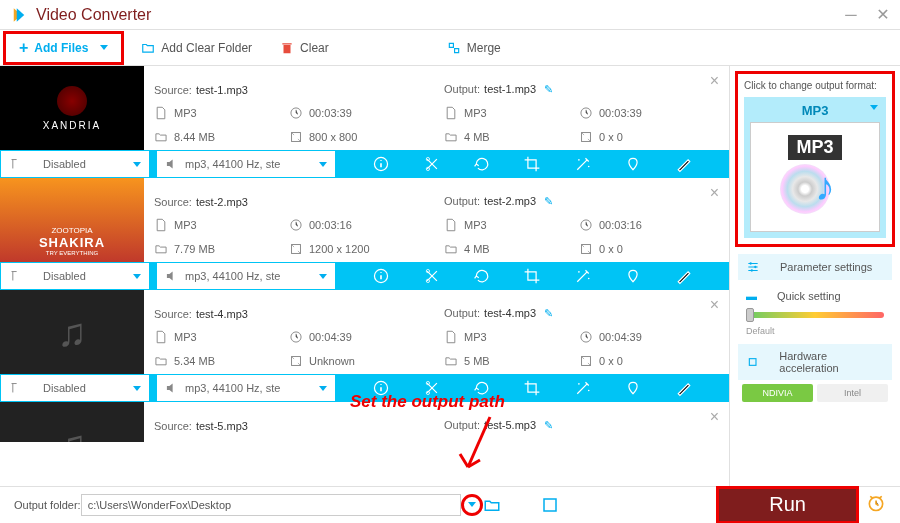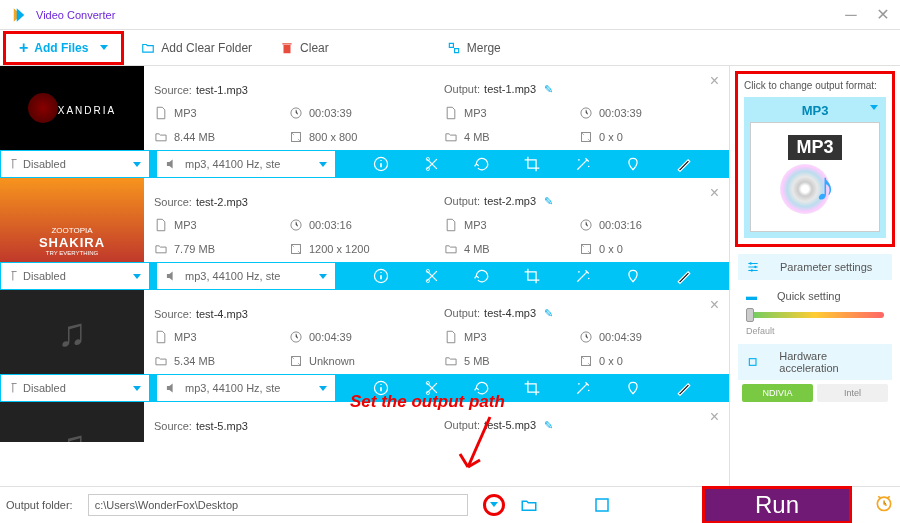--- a/index.html
+++ b/index.html
@@ -1,19 +1,19 @@
 <!DOCTYPE html>
 <html><head>
 <meta charset="utf-8">
 <style>
 *{box-sizing:border-box;margin:0;padding:0;font-family:Arial,sans-serif}
 body{background:#fff;width:900px;height:523px;overflow:hidden;position:relative}
 .titlebar{height:30px;display:flex;align-items:center;padding:0 10px;border-bottom:1px solid #e0e0e0}
 .logo{width:18px;height:18px;margin-right:8px}
-.title{font-size:11px;color:#6d28d9}
+.title{font-size:16px;color:#7f1d1d}
 .winbtns{margin-left:auto;display:flex;gap:18px}
 .winbtn{width:14px;height:14px;color:#999;cursor:pointer;display:flex;align-items:center;justify-content:center}
 .toolbar{height:36px;display:flex;align-items:center;padding:0 5px;border-bottom:1px solid #e0e0e0}
 .tbbtn{display:flex;align-items:center;gap:6px;padding:6px 14px;font-size:12px;color:#555;cursor:pointer}
 .addfiles{color:#00aeef;font-weight:bold;outline:3px solid #e00;outline-offset:-1px;margin-right:5px}
 .plus{color:#00aeef;font-size:16px;font-weight:bold}
 .dropcaret{width:0;height:0;border-left:4px solid transparent;border-right:4px solid transparent;border-top:5px solid #00aeef;margin-left:6px}
 .tbicon{width:14px;height:14px}
 .main{display:flex;height:420px}
 .list{width:730px;overflow:hidden;border-right:1px solid #e0e0e0}
@@ -23,48 +23,48 @@
 .info{flex:1;padding:6px 10px;position:relative}
 .closex{position:absolute;right:10px;top:6px;color:#aaa;font-size:16px;cursor:pointer}
 .row{display:flex;align-items:flex-end;height:24px;font-size:11px;color:#666}
 .cell{display:flex;align-items:center;gap:6px;width:140px}
 .cellw{width:135px}
 .srclabel{color:#666;font-size:11px;margin-right:4px}
 .srcname{color:#333;font-size:11px}
 .editicon{color:#00aeef;margin-left:8px;cursor:pointer}
 .sicon{width:14px;height:14px;display:inline-flex;align-items:center;justify-content:center;color:#888}
 .bar{height:28px;background:#00c4f5;display:flex;align-items:center}
-.subbar{width:150px;background:#fff;border:1px solid #00c4f5;height:28px;display:flex;align-items:center;padding:0 8px;font-size:11px;color:#666;gap:0}
+.subbar{width:150px;background:#fff;border:1px solid #00c4f5;height:28px;display:flex;align-items:center;padding:0 8px;font-size:11px;color:#666;gap:20px}
 .subcaret{width:0;height:0;border-left:4px solid transparent;border-right:4px solid transparent;border-top:5px solid #00aeef;margin-left:auto}
 .audiobar{width:180px;background:#fff;border:1px solid #00c4f5;height:28px;margin-left:6px;display:flex;align-items:center;padding:0 8px;font-size:11px;color:#666;gap:6px}
 .tools{flex:1;display:flex;align-items:center;justify-content:space-around;padding:0 20px}
 .tool{color:#fff;cursor:pointer;width:18px;height:18px;display:flex;align-items:center;justify-content:center}
 .side{width:170px;padding:8px}
 .formatbox{outline:3px solid #e00;padding:6px;margin-bottom:10px}
 .formatlabel{font-size:10px;color:#555;margin-bottom:6px}
 .formatcard{background:#b3ecfb;padding:6px;position:relative;cursor:pointer}
 .formatname{text-align:center;color:#0088b8;font-size:13px;font-weight:bold;margin-bottom:4px}
 .formatcaret{position:absolute;right:8px;top:8px;width:0;height:0;border-left:4px solid transparent;border-right:4px solid transparent;border-top:5px solid #00aeef}
 .formaticon{background:#fff;height:110px;display:flex;flex-direction:column;align-items:center;justify-content:center;border:1px solid #ccc}
 .mp3text{background:#333;color:#fff;font-size:18px;font-weight:bold;padding:2px 8px;margin-bottom:4px}
 .sidebtn{display:flex;align-items:center;gap:20px;padding:6px 8px;font-size:11px;color:#555;cursor:pointer;margin-bottom:4px}
 .sidebtn.hl{background:#e6f7fd}
 .slider{margin:4px 8px 8px;height:6px;background:linear-gradient(to right,#6c6,#fc3,#f66);border-radius:3px;position:relative}
 .sliderdot{position:absolute;left:0;top:-4px;width:8px;height:14px;background:#ccc;border:1px solid #999;border-radius:2px}
 .deflabel{font-size:9px;color:#999;margin:0 8px 8px}
 .hwrow{display:flex;gap:4px;padding:0 4px}
 .hwchip{flex:1;background:#f0f0f0;font-size:9px;padding:4px;text-align:center;color:#888;border-radius:2px}
 .hwchip.nv{background:#7ac943;color:#fff}
-.bottom{height:36px;display:flex;align-items:center;padding:0 6px;border-top:1px solid #e0e0e0;gap:15px}
+.bottom{height:36px;display:flex;align-items:center;padding:0 14px;border-top:1px solid #e0e0e0;gap:0}
 .outlabel{font-size:11px;color:#555}
 .outinput{flex:0 0 380px;height:22px;border:1px solid #ccc;font-size:11px;padding:0 6px;color:#555}
 .outdropbtn{width:22px;height:22px;border:3px solid #e00;border-radius:50%;display:flex;align-items:center;justify-content:center;cursor:pointer}
 .outcaret{width:0;height:0;border-left:4px solid transparent;border-right:4px solid transparent;border-top:5px solid #00aeef}
 .bicon{color:#00aeef;cursor:pointer;width:18px;height:18px;display:flex;align-items:center;justify-content:center}
-.runbtn{margin-left:auto;background:#701a75;color:#fff;font-size:24px;padding:2px 50px;outline:3px solid #e00;cursor:pointer;height:32px;display:flex;align-items:center}
+.runbtn{margin-left:auto;background:#7f1d1d;color:#fff;font-size:20px;padding:2px 50px;outline:3px solid #e00;cursor:pointer;height:32px;display:flex;align-items:center}
 .alarm{color:#f5a623;cursor:pointer;margin-left:10px}
 .annot{position:absolute;color:#e00;font-size:17px;font-weight:bold;pointer-events:none;z-index:10;font-style:italic}
 .arrow{position:absolute;pointer-events:none;z-index:10}
 .cdisc{width:50px;height:50px;border-radius:50%;background:radial-gradient(circle,#fff 10%,#ccc 20%,#e8e8e8 35%,#bde 50%,#fcf 65%,#dfe 80%,#eee 100%)}
 .note{position:absolute;right:15px;bottom:10px;color:#3af;font-size:40px}
 .musicnote{color:#555;font-size:40px}
 </style>
 </head>
 <body>
 
@@ -104,21 +104,21 @@
       </svg>
     <span>Merge</span>
   </div>
 </div>
 
 <div class="main">
   <div class="list" id="itemlist">
       <div class="item">
         <div class="itemtop" style="">
           <div class="thumb">
-            <div style="width:100%;height:100%;background:#000;display:flex;flex-direction:row;align-items:center;justify-content:center">
+            <div style="width:100%;height:100%;background:#000;display:flex;flex-direction:column;align-items:center;justify-content:center">
               <div style="width:30px;height:30px;background:radial-gradient(circle,#800,#400);border-radius:50%"></div>
               <div style="color:#fff;font-size:10px;letter-spacing:2px;margin-top:4px">XANDRIA</div>
             </div>
           </div>
           <div class="info">
             <span class="closex">×</span>
             <div class="row">
               <div style="width:290px"><span class="srclabel">Source:</span><span class="srcname">test-1.mp3</span></div>
               <div><span class="srclabel">Output:</span><span class="srcname">test-1.mp3</span><span class="editicon">✎</span></div>
             </div>

